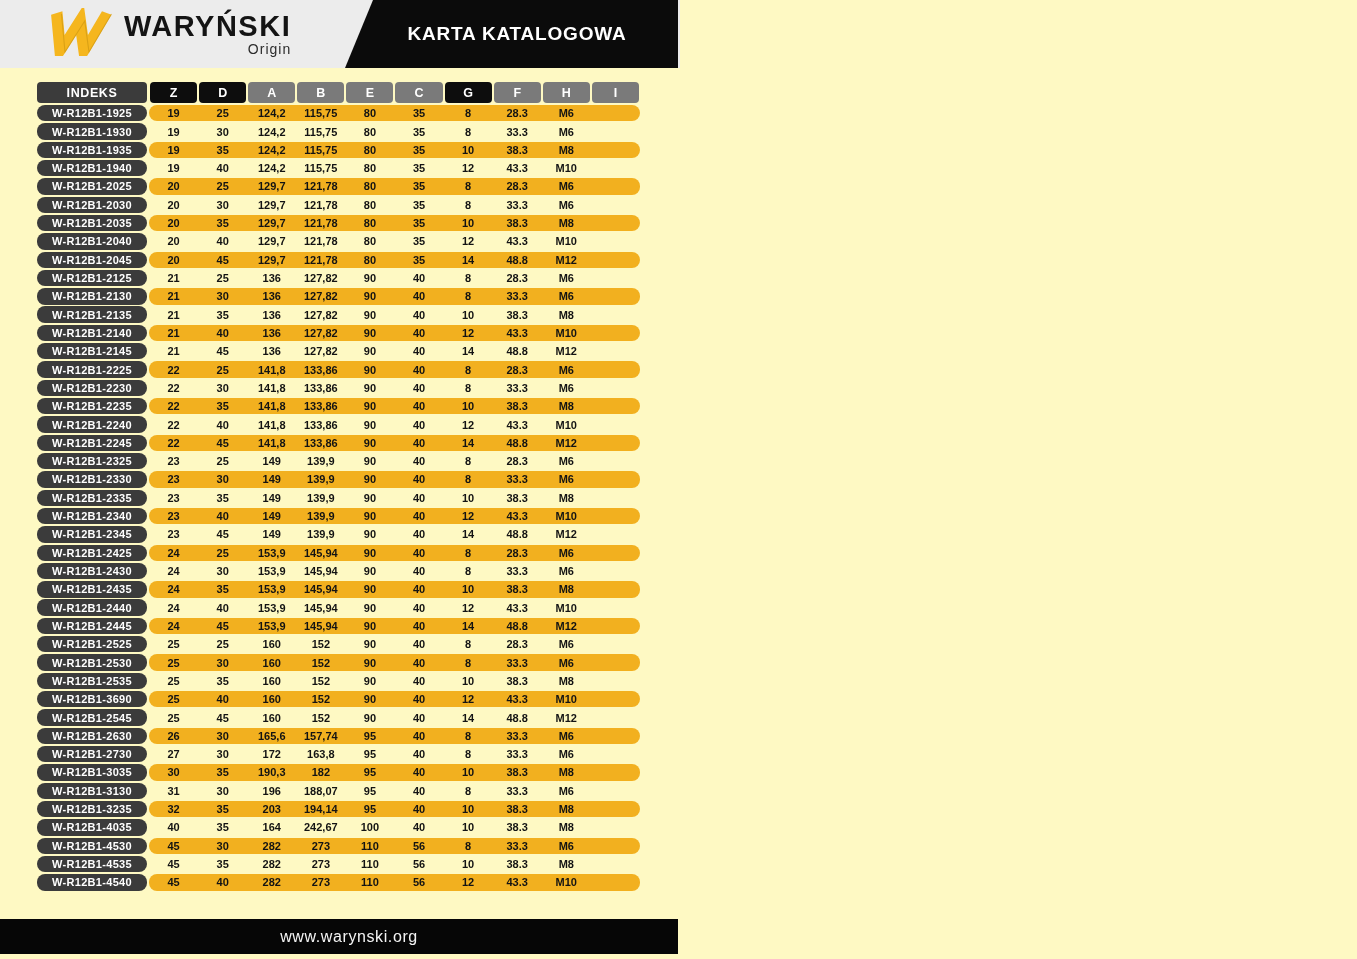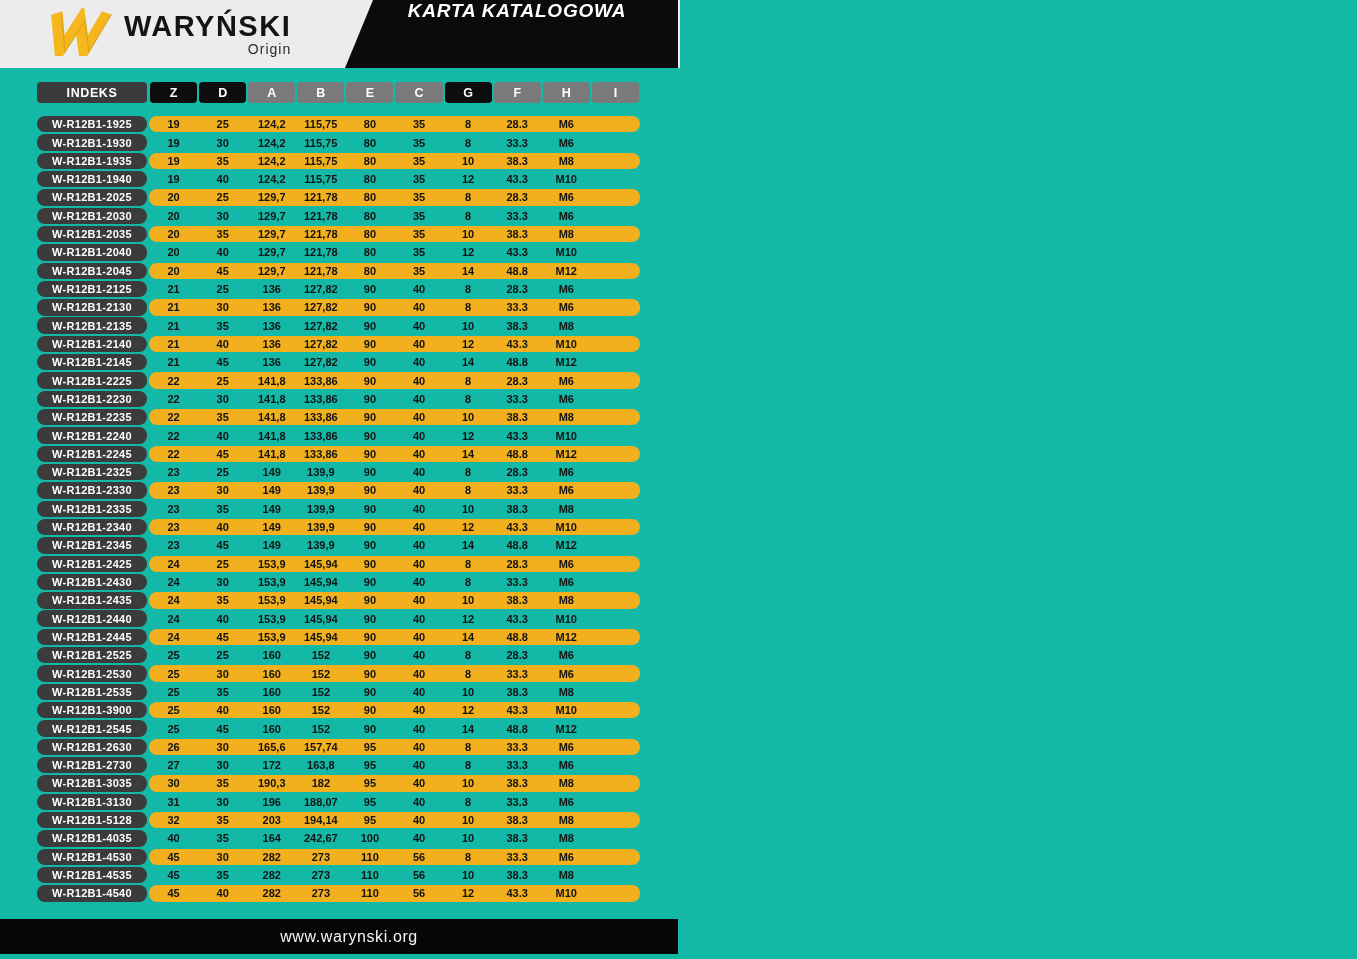--- a/index.html
+++ b/index.html
@@ -1,21 +1,21 @@
 <!DOCTYPE html>
 <html><head>
 <meta charset="utf-8">
 <style>
   * { box-sizing: border-box; }
   html, body { margin: 0; padding: 0; background: #ffffff; }
   .page {
     position: relative;
     width: 1357px;
     height: 959px;
-    background: #14b8a6;
+    background: #fef9c3;
     font-family: "Liberation Sans", sans-serif;
     overflow: hidden;
   }
 
   
   .header-band {
     position: absolute;
     left: 0; top: 0;
     width: 680px; height: 68px;
     background: var(--header-band-gray);
@@ -42,40 +42,39 @@
     letter-spacing: 1px;
     margin-top: -1px;
   }
   .title-band {
     position: absolute;
     left: 340px; top: 0;
     width: 338px; height: 68px;
     background: var(--title-band-black);
     clip-path: polygon(33px 0, 100% 0, 100% 100%, 5px 100%);
     display: flex;
-    align-items: flex-start;
+    align-items: center;
     justify-content: center;
-    font-style: italic;
   }
   .title {
     color: #ffffff;
     font-weight: bold;
     font-size: 19px;
     letter-spacing: 0.8px;
     padding-left: 16px;
     white-space: nowrap;
   }
 
   
   .catalog-table {
     position: absolute;
     left: 37px; top: 82px;
     width: 603px;
   }
-  .thead { display: flex; height: 21px; margin-bottom: 13px; }
+  .thead { display: flex; height: 21px; margin-bottom: 2px; }
   .idx-head {
     width: 110px;
     margin-right: 2px;
     background: var(--index-cell-dark);
     border-radius: 4px;
     color: #fff;
     font-weight: bold;
     font-size: 12.5px;
     letter-spacing: 0.6px;
     display: flex; align-items: center; justify-content: center;
@@ -648,21 +647,21 @@
             <div class="vcell">152</div>
             <div class="vcell">90</div>
             <div class="vcell">40</div>
             <div class="vcell">10</div>
             <div class="vcell">38.3</div>
             <div class="vcell">M8</div>
             <div class="vcell"></div>
           </div>
         </div>
         <div class="trow">
-          <div class="idx-cell">W-R12B1-3900</div>
+          <div class="idx-cell">W-R12B1-3690</div>
           <div class="vals hl">
             <div class="vcell">25</div>
             <div class="vcell">40</div>
             <div class="vcell">160</div>
             <div class="vcell">152</div>
             <div class="vcell">90</div>
             <div class="vcell">40</div>
             <div class="vcell">12</div>
             <div class="vcell">43.3</div>
             <div class="vcell">M10</div>
@@ -738,21 +737,21 @@
             <div class="vcell">188,07</div>
             <div class="vcell">95</div>
             <div class="vcell">40</div>
             <div class="vcell">8</div>
             <div class="vcell">33.3</div>
             <div class="vcell">M6</div>
             <div class="vcell"></div>
           </div>
         </div>
         <div class="trow">
-          <div class="idx-cell">W-R12B1-5128</div>
+          <div class="idx-cell">W-R12B1-3235</div>
           <div class="vals hl">
             <div class="vcell">32</div>
             <div class="vcell">35</div>
             <div class="vcell">203</div>
             <div class="vcell">194,14</div>
             <div class="vcell">95</div>
             <div class="vcell">40</div>
             <div class="vcell">10</div>
             <div class="vcell">38.3</div>
             <div class="vcell">M8</div>

